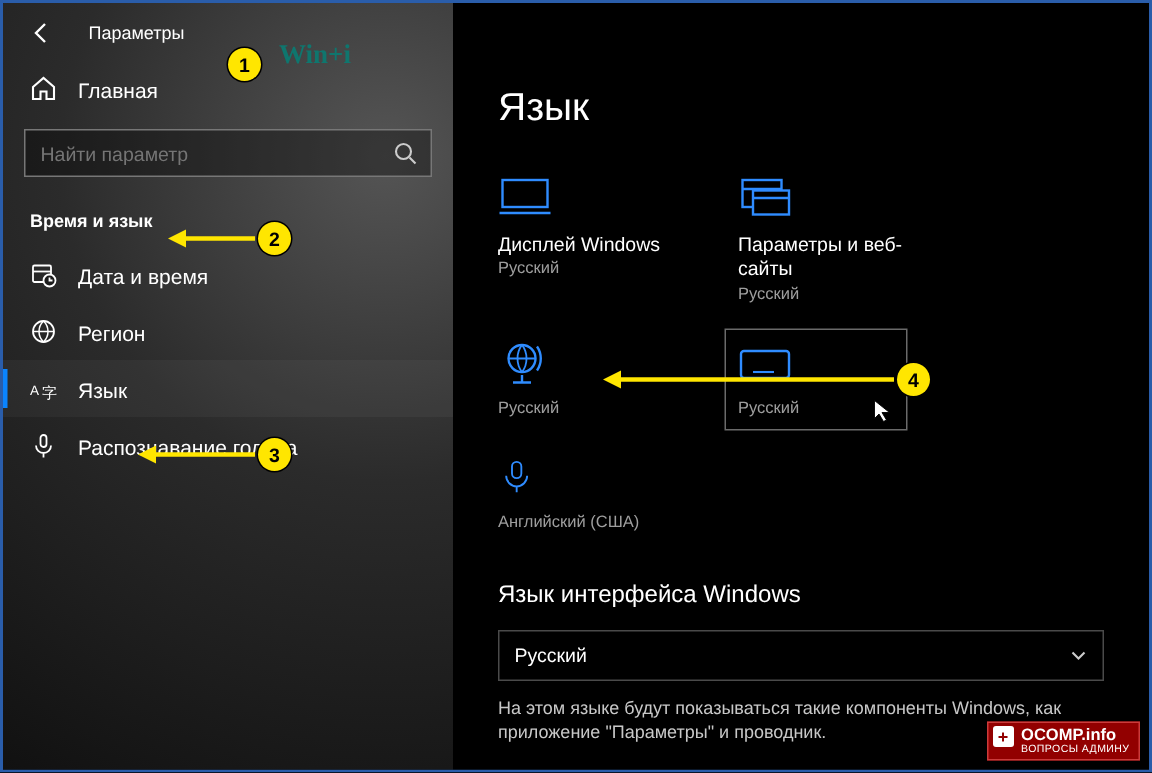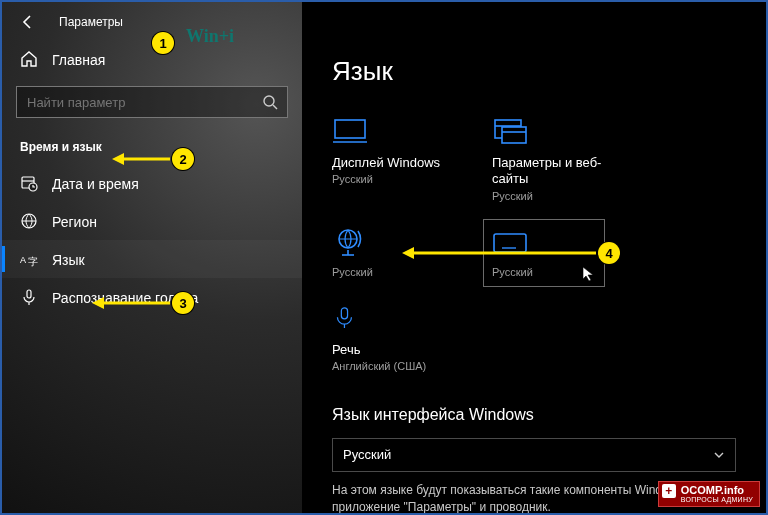--- a/index.html
+++ b/index.html
@@ -221,21 +221,20 @@
         </span>
       </div>
 
       <div class="tile">
         <div class="ticon">
           <svg viewBox="0 0 36 30" width="28" height="28">
               <rect x="12" y="2" width="8" height="14" rx="4" stroke="#2f8cff" fill="none" stroke-width="1.6"></rect>
               <path d="M7 14 A9 9 0 0 0 25 14 M16 23 V28" stroke="#2f8cff" fill="none" stroke-width="1.6"></path>
             </svg>
         </div>
-        <div class="tlabel">Речь</div>
         <div class="tsub">Английский (США)</div>
       </div>
 
     </div>
 
     <h2 class="section-title">Язык интерфейса Windows</h2>
 
     <div class="dropdown">
       <span>Русский</span>
       <span>

